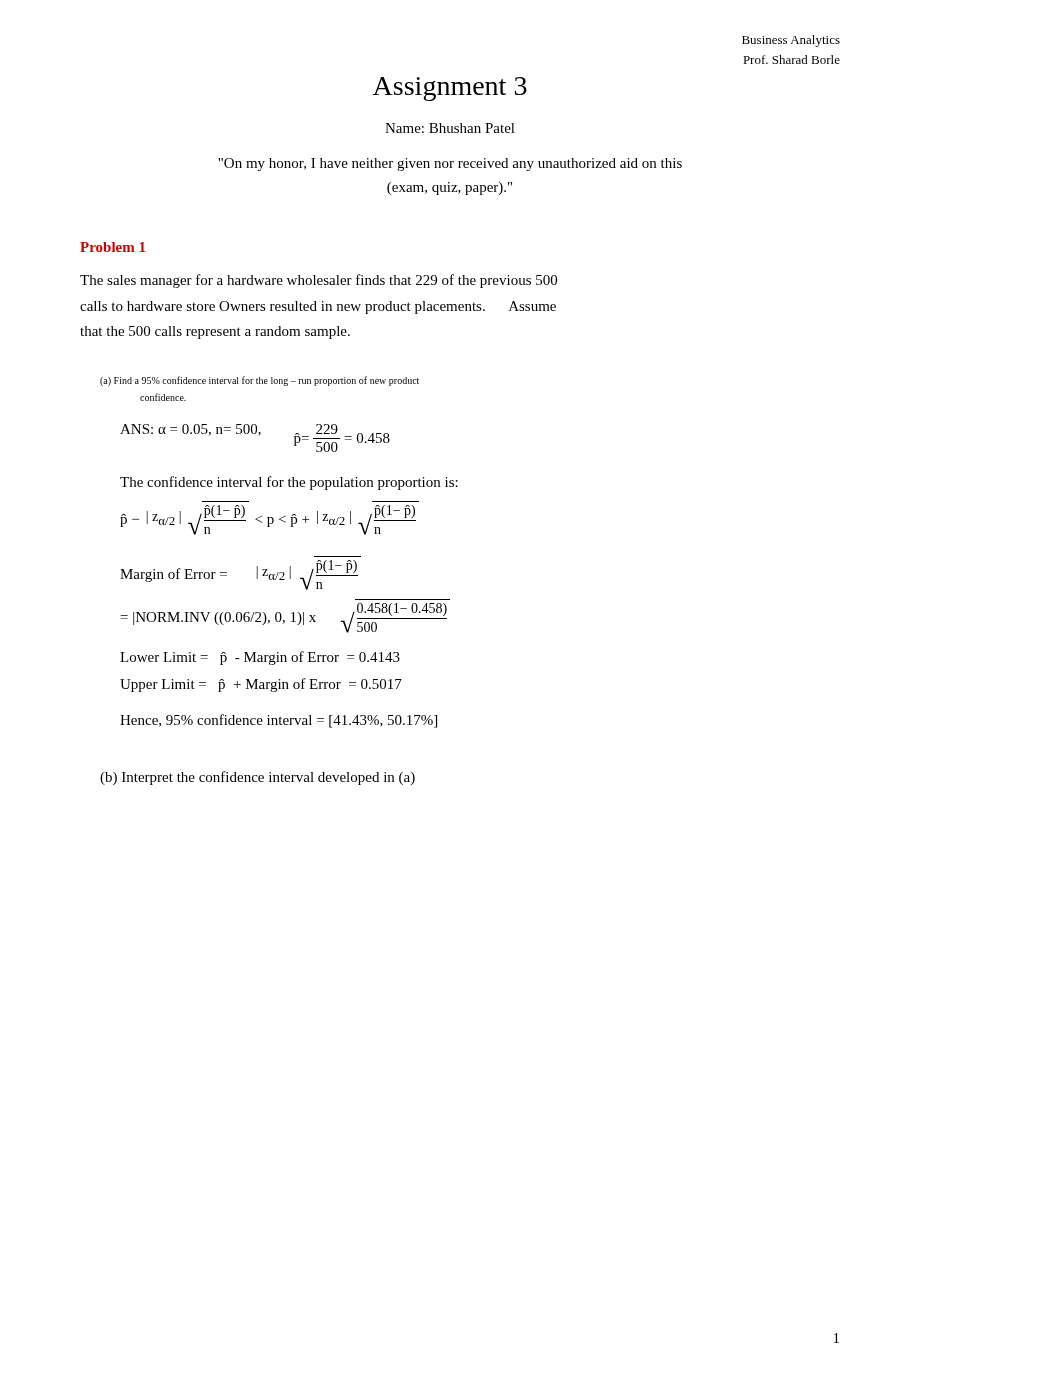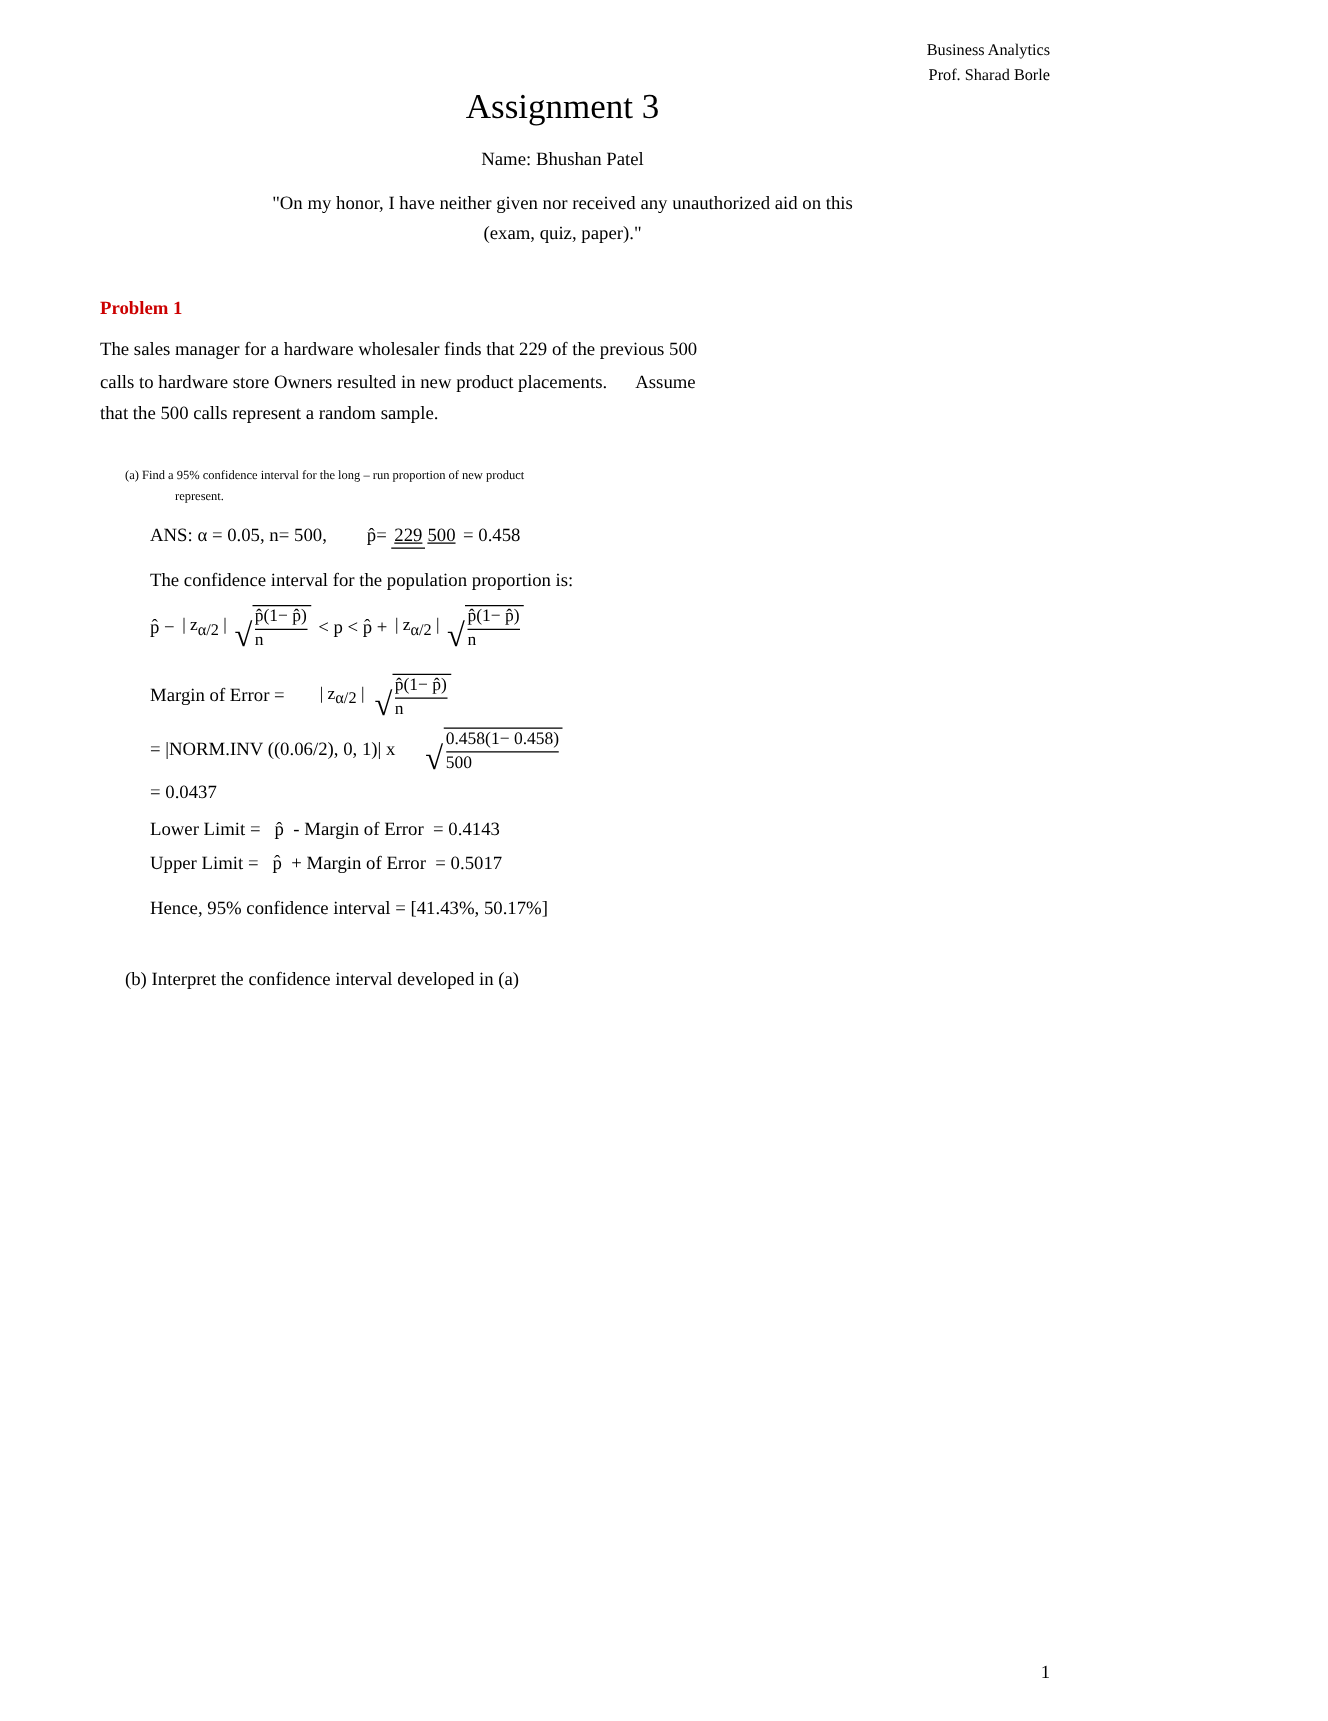--- a/index.html
+++ b/index.html
@@ -62,25 +62,24 @@
     }
     .ans-line {
       font-size: 15px;
       margin-left: 40px;
       margin-bottom: 18px;
       display: flex;
       gap: 32px;
     }
     .fraction {
       display: inline-flex;
-      flex-direction: row;
+      flex-direction: column;
       align-items: center;
       vertical-align: middle;
       font-size: 15px;
-      text-decoration: underline;
     }
     .fraction .num {
       border-bottom: 1px solid #000;
       padding: 0 2px;
       text-align: center;
     }
     .fraction .den {
       padding: 0 2px;
       text-align: center;
     }
@@ -175,21 +174,21 @@
   <div class="problem-text">
     <div>The sales manager for a hardware wholesaler finds that 229 of the previous 500</div>
     <div>calls to hardware store Owners resulted in new product placements.&nbsp;&nbsp;&nbsp;&nbsp;&nbsp;&nbsp;Assume</div>
     <div>that the 500 calls represent a random sample.</div>
   </div>
 
   <div class="part-label">
     <span>(a) Find a 95% confidence interval for the long – run proportion of new product</span>
   </div>
   <div class="part-label" style="margin-left:60px; margin-top:-6px; margin-bottom:18px;">
-    <span>represent.</span>
+    <span>confidence.</span>
   </div>
 
   <div class="ans-line">
     <span>ANS: α = 0.05, n= 500,</span>
     <span style="display:inline-flex; align-items:center; gap:4px;">
       <span style="display:inline-block; position:relative; font-size:15px;">
         p̂=
       </span>
       <span class="fraction">
         <span class="num">229</span>
@@ -249,23 +248,20 @@
           <span class="radical">√</span>
           <span class="radicand">
             <span>0.458(1− 0.458)</span>
             <span style="width:100%; border-top: 1px solid #000; margin: 1px 0;"></span>
             <span>500</span>
           </span>
         </span>
       </span>
     </div>
 
-    <div class="margin-line">
-      <span>= 0.0437</span>
-    </div>
   </div>
 
   <div class="limits-block">
     <div>
       Lower Limit =&nbsp;&nbsp; p̂&nbsp; - Margin of Error&nbsp; = 0.4143
     </div>
     <div>
       Upper Limit =&nbsp;&nbsp; p̂&nbsp; + Margin of Error&nbsp; = 0.5017
     </div>
   </div>

